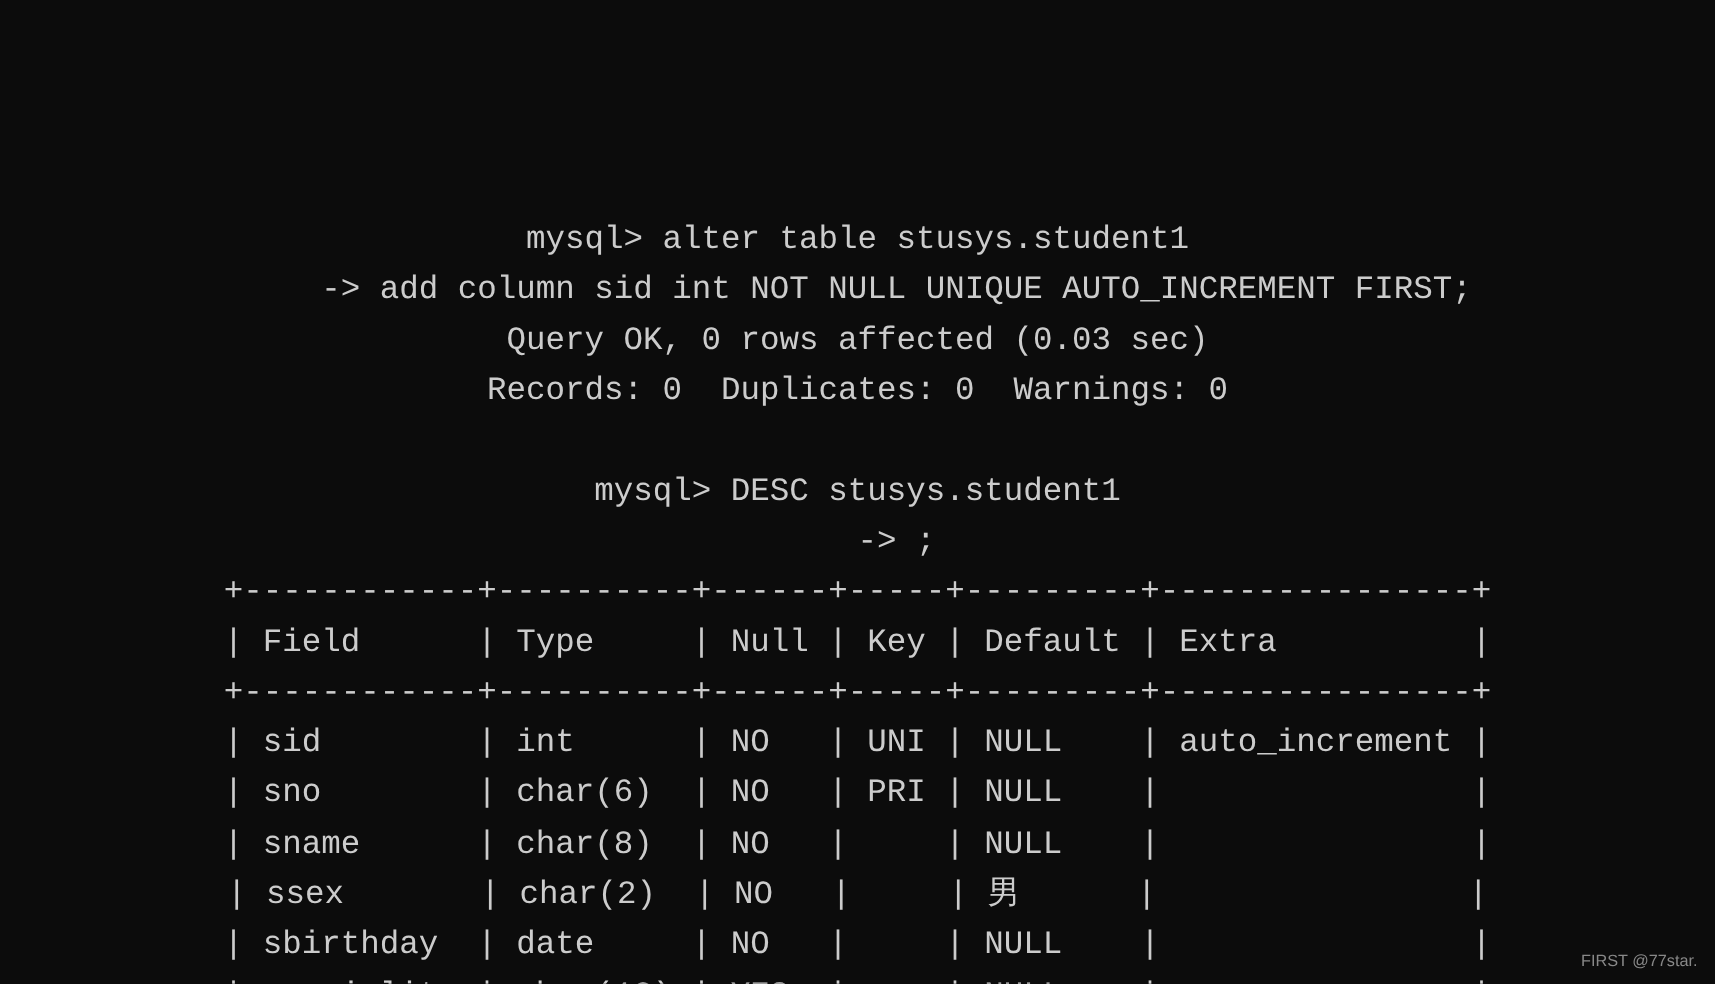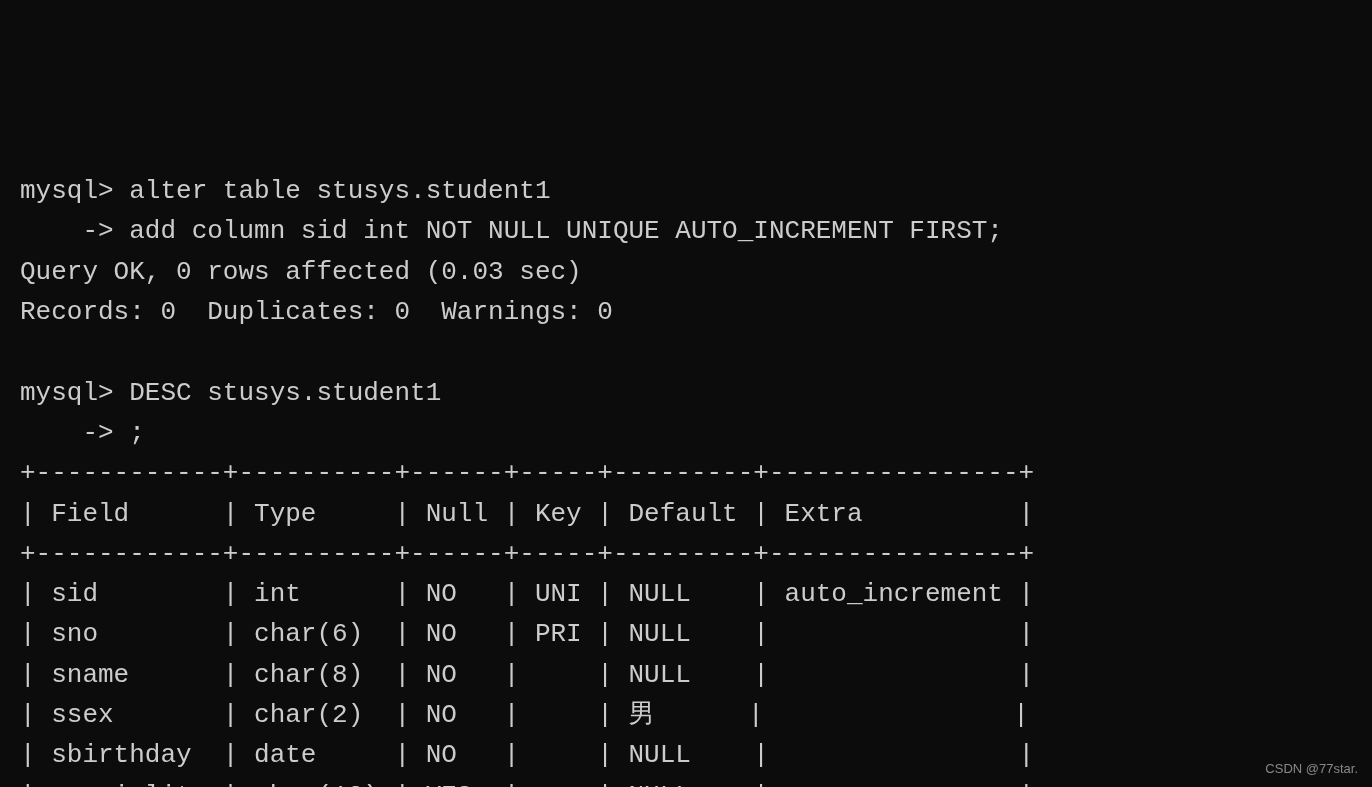--- a/index.html
+++ b/index.html
@@ -15,34 +15,35 @@
       padding: 10px 20px;
       width: 1372px;
       height: 787px;
       line-height: 1.55;
       white-space: pre;
       position: relative;
       overflow: hidden;
     }
     .line {
       white-space: pre;
+      text-align: center;
     }
     .watermark {
       position: absolute;
       bottom: 8px;
       right: 14px;
       font-size: 13px;
       color: #888888;
       font-family: Arial, sans-serif;
       white-space: nowrap;
     }
   </style>
 </head>
 <body>
 
 
 
 <div id="terminal-output"><div class="line">mysql&gt; alter table stusys.student1</div><div class="line">    -&gt; add column sid int NOT NULL UNIQUE AUTO_INCREMENT FIRST;</div><div class="line">Query OK, 0 rows affected (0.03 sec)</div><div class="line">Records: 0  Duplicates: 0  Warnings: 0</div><div class="line">&nbsp;</div><div class="line">mysql&gt; DESC stusys.student1</div><div class="line">    -&gt; ;</div><div class="line">+------------+----------+------+-----+---------+----------------+</div><div class="line">| Field      | Type     | Null | Key | Default | Extra          |</div><div class="line">+------------+----------+------+-----+---------+----------------+</div><div class="line">| sid        | int      | NO   | UNI | NULL    | auto_increment |</div><div class="line">| sno        | char(6)  | NO   | PRI | NULL    |                |</div><div class="line">| sname      | char(8)  | NO   |     | NULL    |                |</div><div class="line">| ssex       | char(2)  | NO   |     | 男      |                |</div><div class="line">| sbirthday  | date     | NO   |     | NULL    |                |</div><div class="line">| speciality | char(12) | YES  |     | NULL    |                |</div></div>
 
-<div class="watermark">CSDN @77star.</div>
+<div class="watermark">FIRST @77star.</div>
 
 
 
 
 </body></html>

